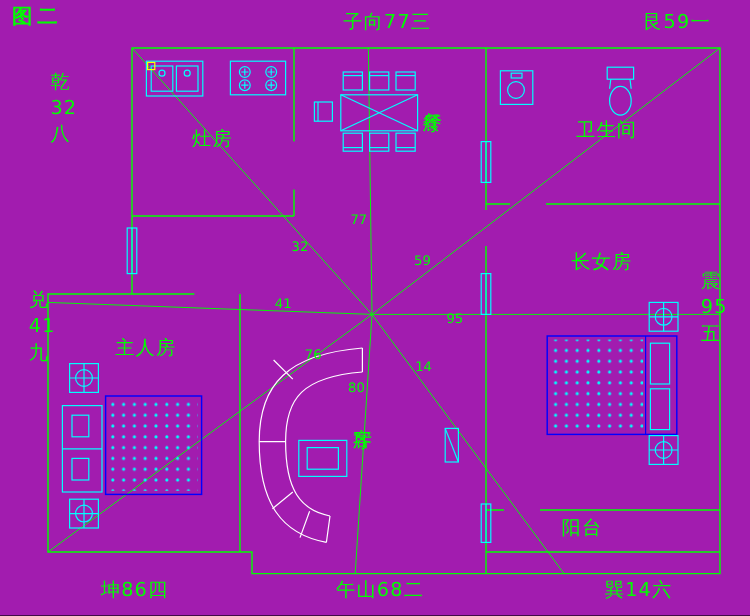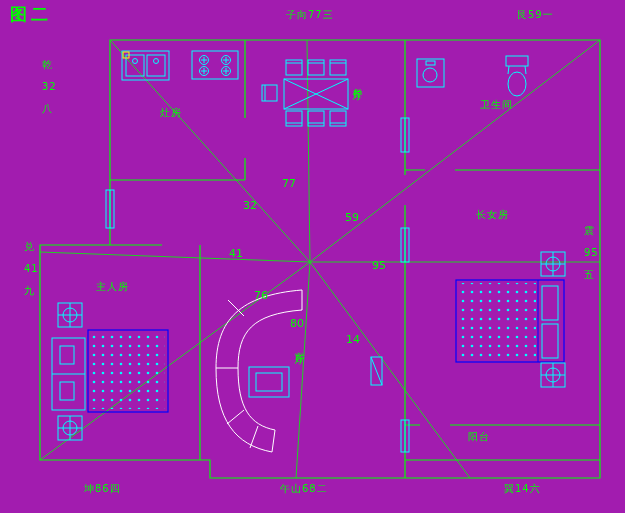--- a/index.html
+++ b/index.html
@@ -1,19 +1,19 @@
 <!DOCTYPE html>
 <html><head>
 <meta charset="utf-8">
 <style>
   html,body{margin:0;padding:0;background:#000;}
   #screen{position:relative;width:625px;height:513px;background:#a21caf;overflow:hidden;
           font-family:"DejaVu Sans","Liberation Sans",sans-serif;}
   svg.plan{position:absolute;left:0;top:0;}
-  .lbl{position:absolute;color:#00ff00;font-size:10px;line-height:1;white-space:nowrap;letter-spacing:1px;}
+  .lbl{position:absolute;color:#00ff00;font-size:16px;line-height:1;white-space:nowrap;letter-spacing:1px;}
   .lbl.big{font-size:17px;font-weight:bold;letter-spacing:4px;}
   .lbl.num{font-size:11px;letter-spacing:0;}
   .vert{writing-mode:vertical-rl;text-orientation:upright;letter-spacing:3px;}
 </style>
 </head>
 <body>
 
 <div id="screen">
 
   <svg class="plan" width="625" height="513" viewBox="0 0 625 513">
@@ -173,21 +173,21 @@
     </g>
   </svg>
 
   <div class="lbl big" style="left:10px;top:6px">图二</div>
 
   <div class="lbl" style="left:42px;top:60px">乾</div>
   <div class="lbl" style="left:42px;top:82px">32</div>
   <div class="lbl" style="left:42px;top:104px">八</div>
 
   <div class="lbl" style="left:286px;top:10px">子向77三</div>
-  <div class="lbl" style="left:517px;top:10px">艮59一</div>
+  <div class="lbl" style="left:536px;top:10px">艮59一</div>
 
   <div class="lbl" style="left:24px;top:242px">兑</div>
   <div class="lbl" style="left:24px;top:264px">41</div>
   <div class="lbl" style="left:24px;top:286px">九</div>
 
   <div class="lbl" style="left:584px;top:226px">震</div>
   <div class="lbl" style="left:584px;top:248px">95</div>
   <div class="lbl" style="left:584px;top:270px">五</div>
 
   <div class="lbl" style="left:84px;top:484px">坤86四</div>
@@ -195,22 +195,22 @@
   <div class="lbl" style="left:504px;top:484px">巽14六</div>
 
   <div class="lbl" style="left:160px;top:108px">灶房</div>
   <div class="lbl vert" style="left:352px;top:80px">餐厅</div>
   <div class="lbl" style="left:480px;top:100px">卫生间</div>
   <div class="lbl" style="left:476px;top:210px">长女房</div>
   <div class="lbl" style="left:96px;top:282px">主人房</div>
   <div class="lbl vert" style="left:294px;top:344px">客厅</div>
   <div class="lbl" style="left:468px;top:432px">阳台</div>
 
-  <div class="lbl num" style="left:282px;top:178px">77</div>
+  <div class="lbl num" style="left:292px;top:178px">77</div>
   <div class="lbl num" style="left:243px;top:200px">32</div>
   <div class="lbl num" style="left:345px;top:212px">59</div>
   <div class="lbl num" style="left:229px;top:248px">41</div>
   <div class="lbl num" style="left:372px;top:260px">95</div>
   <div class="lbl num" style="left:254px;top:290px">76</div>
   <div class="lbl num" style="left:290px;top:318px">80</div>
-  <div class="lbl num" style="left:346px;top:334px">14</div>
+  <div class="lbl num" style="left:346px;top:300px">14</div>
 
 </div>
 
 </body></html>

